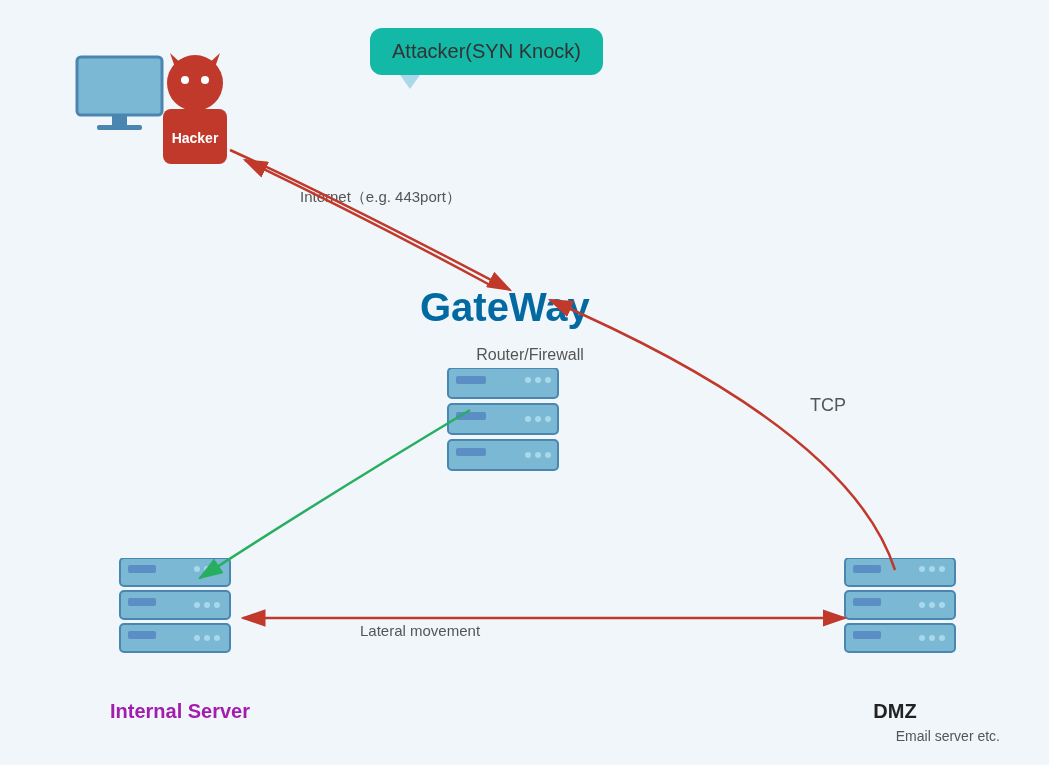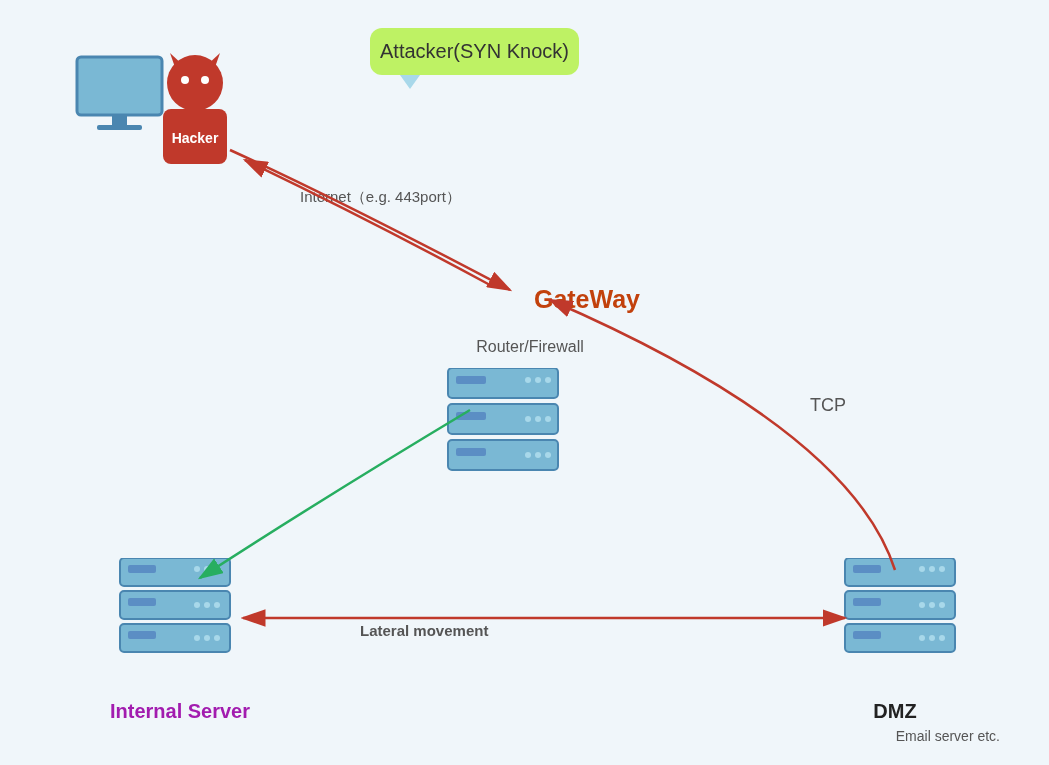--- a/index.html
+++ b/index.html
@@ -15,23 +15,23 @@
       width: 1049px;
       height: 765px;
       position: relative;
     }
 
     
     .speech-bubble {
       position: absolute;
       top: 28px;
       left: 370px;
-      background: #bef264;
+      background: #14b8a6;
       border-radius: 12px;
-      padding: 12px 10px;
+      padding: 12px 22px;
       font-size: 20px;
       color: #333;
       white-space: nowrap;
     }
     .speech-bubble::after {
       content: '';
       position: absolute;
       bottom: -14px;
       left: 30px;
       border-width: 14px 10px 0 10px;
@@ -46,29 +46,29 @@
       left: 300px;
       font-size: 15px;
       color: #555;
     }
 
     
     .gateway-label {
       position: absolute;
       top: 285px;
       left: 420px;
-      font-size: 25px;
+      font-size: 40px;
       font-weight: bold;
-      color: #c2410c;
-      text-align: right;
+      color: #0369a1;
+      text-align: left;
       width: 220px;
     }
     .router-label {
       position: absolute;
-      top: 338px;
+      top: 346px;
       left: 440px;
       font-size: 16px;
       color: #555;
       text-align: center;
       width: 180px;
     }
 
     
     .tcp-label {
       position: absolute;
@@ -79,21 +79,20 @@
     }
 
     
     .lateral-label {
       position: absolute;
       top: 622px;
       left: 360px;
       font-size: 15px;
       color: #555;
       text-align: center;
-      font-weight: bold;
     }
 
     
     .internal-label {
       position: absolute;
       top: 700px;
       left: 90px;
       font-size: 20px;
       font-weight: bold;
       color: #a21caf;

